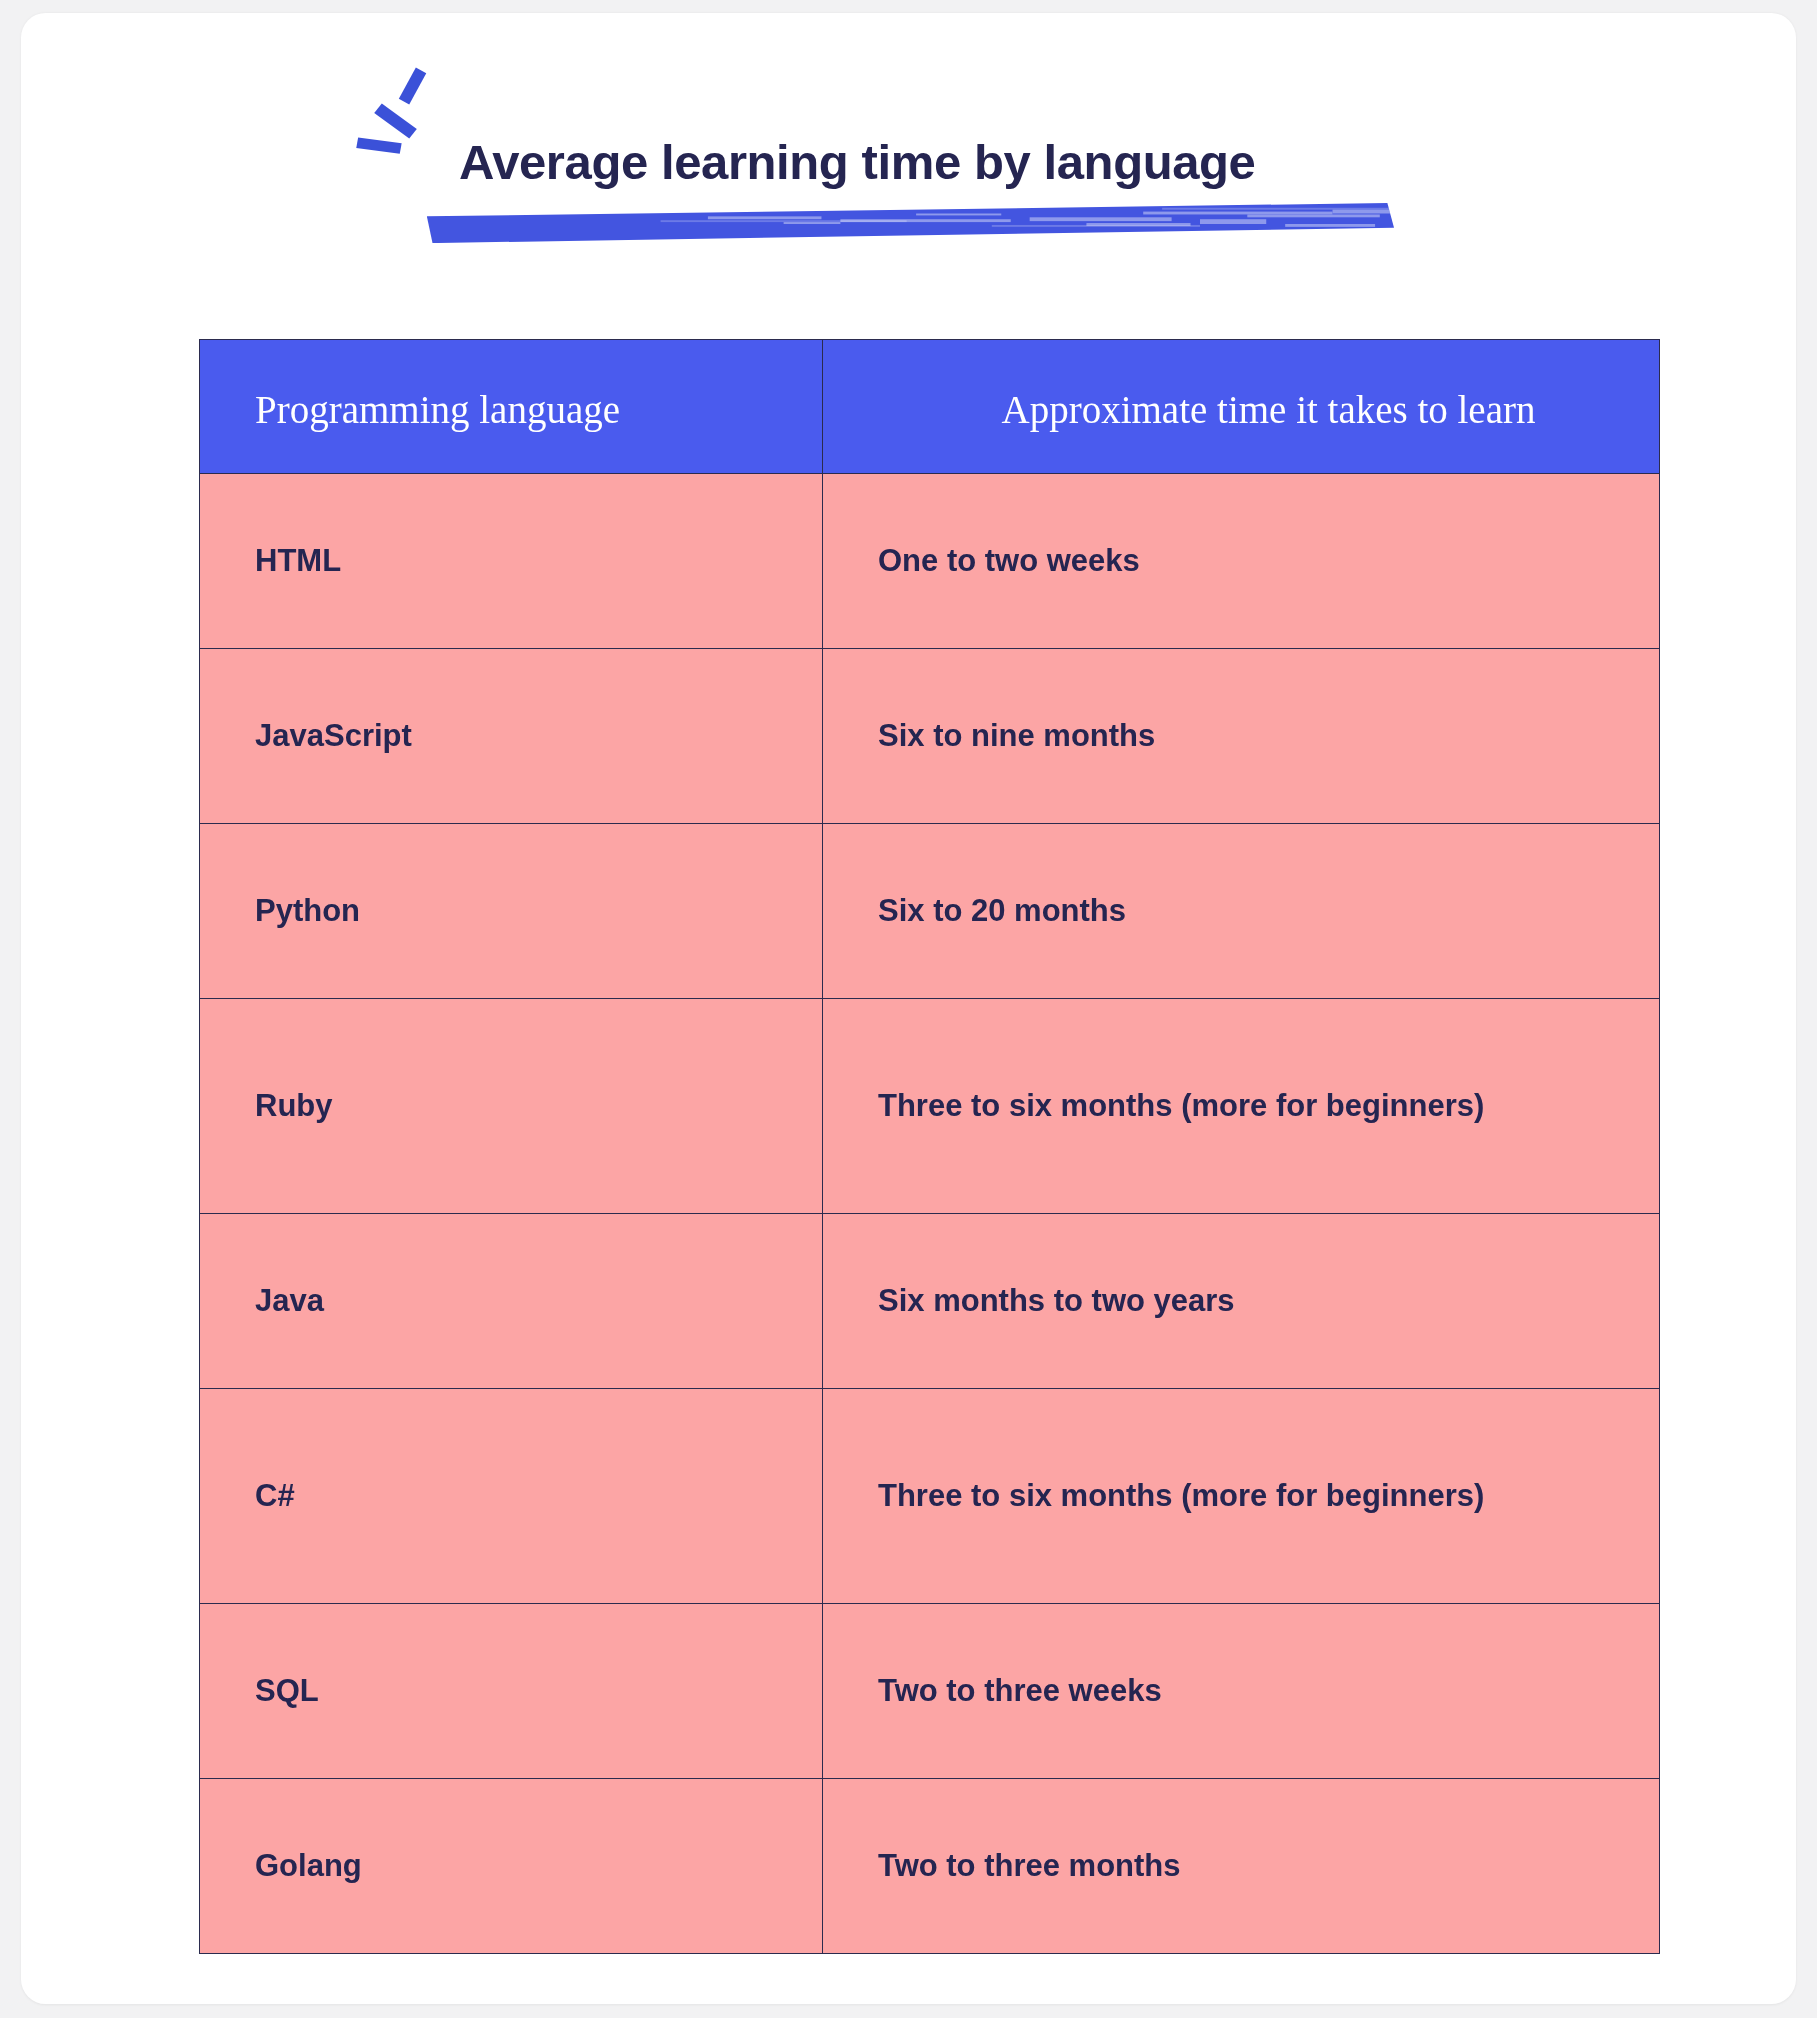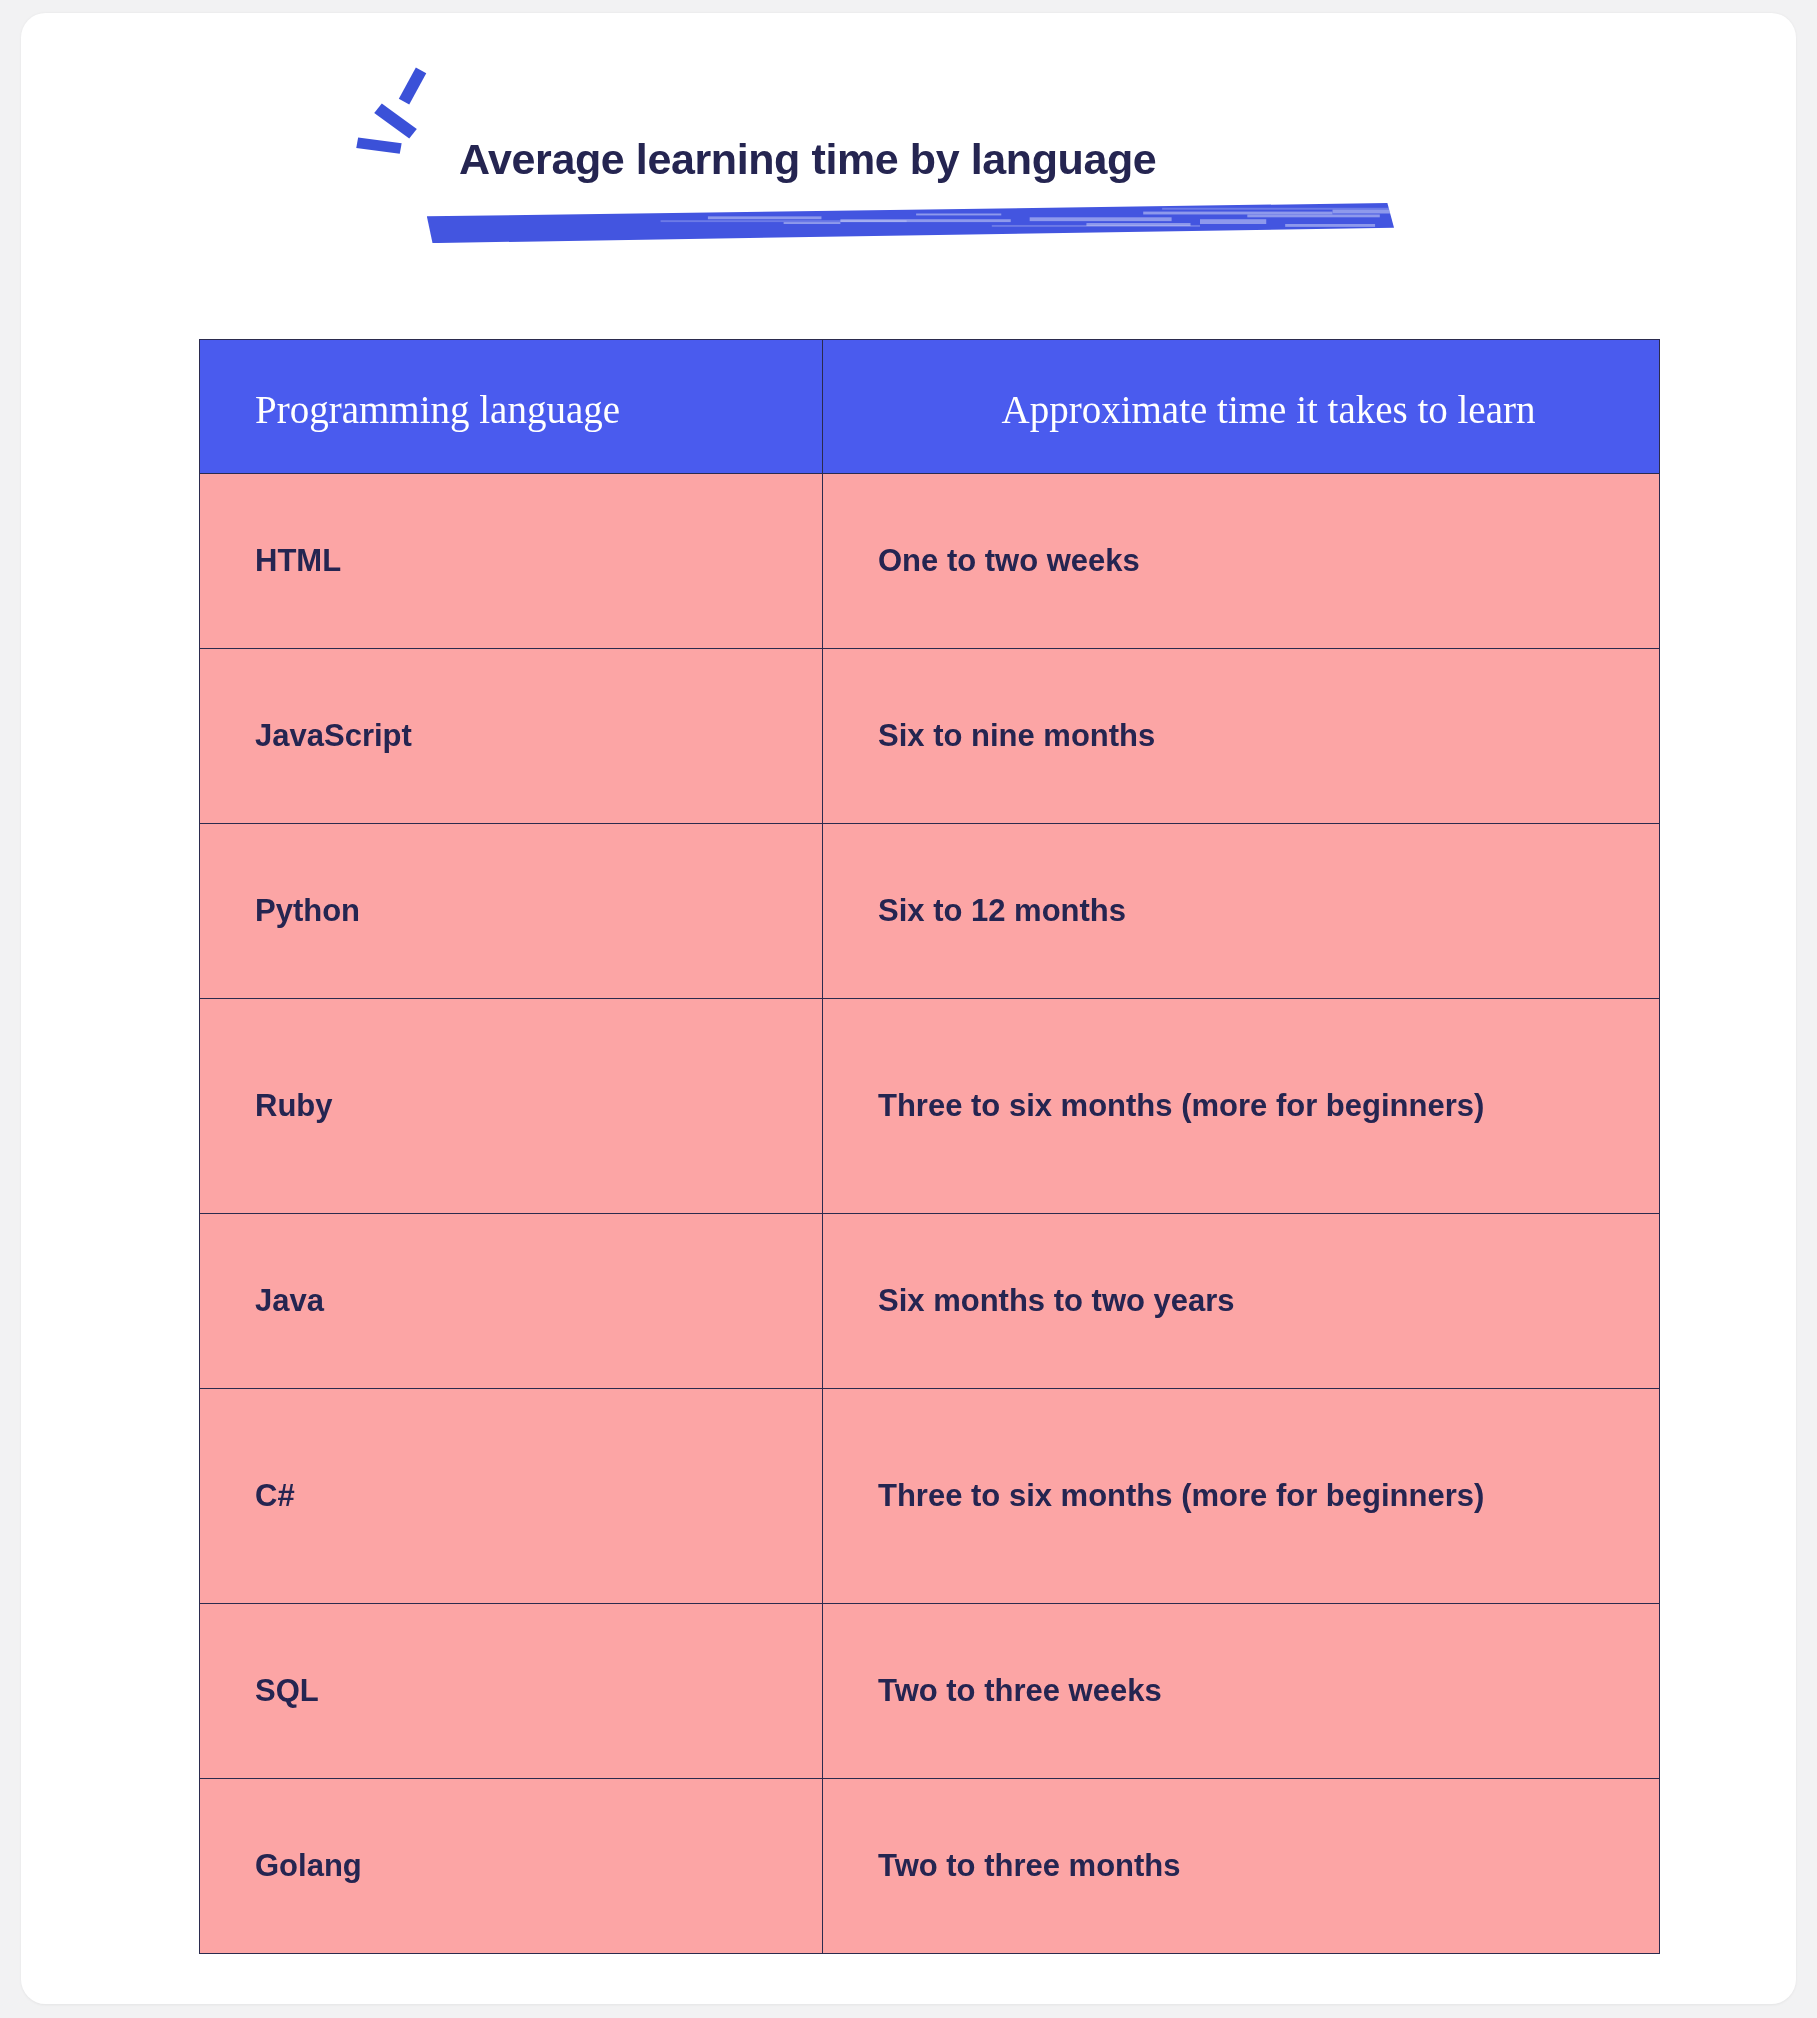--- a/index.html
+++ b/index.html
@@ -45,21 +45,21 @@
     height: 123px;
     pointer-events: none;
   }
 
   .title-text {
     position: absolute;
     left: 126px;
     top: 78px;
     font-family: "Liberation Sans", sans-serif;
     font-weight: bold;
-    font-size: 43px;
+    font-size: 49px;
     letter-spacing: -0.4px;
     color: #252551;
     white-space: nowrap;
     line-height: 1;
   }
 
   .brush-underline {
     position: absolute;
     left: 91px;
     top: 143px;
@@ -177,21 +177,21 @@
       <tr>
         <td>HTML</td>
         <td>One to two weeks</td>
       </tr>
       <tr>
         <td>JavaScript</td>
         <td>Six to nine months</td>
       </tr>
       <tr>
         <td>Python</td>
-        <td>Six to 12 months</td>
+        <td>Six to 20 months</td>
       </tr>
       <tr class="tall">
         <td>Ruby</td>
         <td>Three to six months (more for beginners)</td>
       </tr>
       <tr>
         <td>Java</td>
         <td>Six months to two years</td>
       </tr>
       <tr class="tall">

